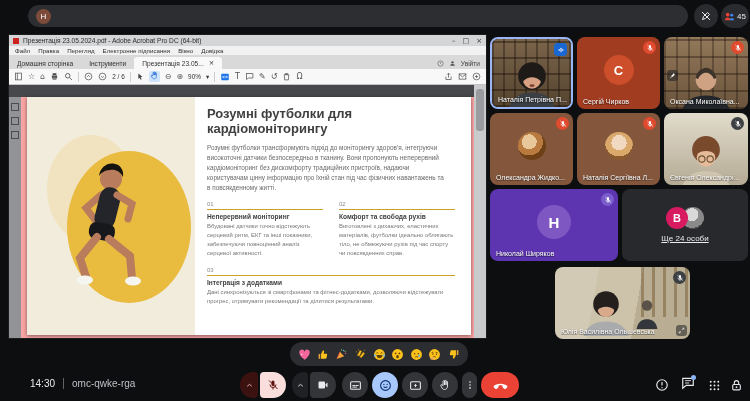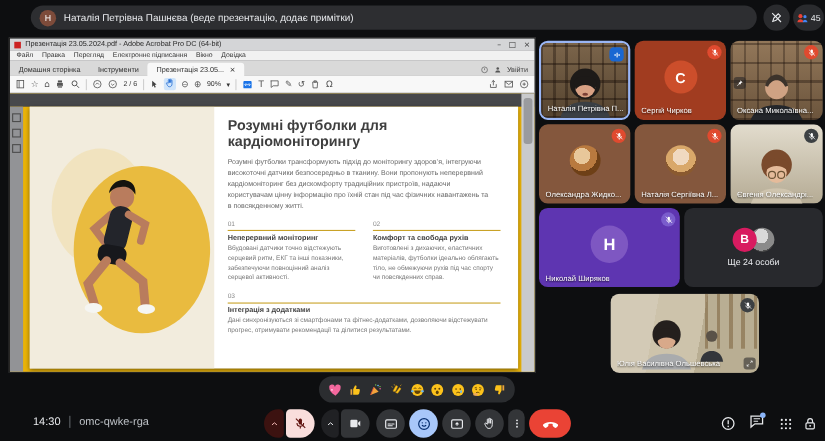--- a/index.html
+++ b/index.html
@@ -28,21 +28,21 @@
              padding:0 6px;font-size:6.2px;color:#333;}
   .acro-tabs{height:14px;background:#d9d9d9;display:flex;align-items:flex-end;font-size:6.6px;color:#333;}
   .acro-tabs .tab{padding:2px 8px;}
   .acro-tabs .tab.doc{background:#f8f8f8;border-radius:3px 3px 0 0;display:flex;gap:5px;align-items:center;}
   .acro-tabs .right{margin-left:auto;display:flex;align-items:center;gap:5px;padding:0 6px 2px 0;color:#444;}
   .acro-tools{height:15px;background:#f8f8f8;border-bottom:1px solid #c3c3c4;display:flex;
               align-items:center;gap:5px;padding:0 5px;font-size:8px;color:#555;}
   .acro-tools .sep{width:1px;height:10px;background:#cfcfcf;}
   .acro-tools .num{font-size:6.4px;color:#333;}
   .acro-tools .hand{background:#cfe4fa;border-radius:2px;padding:0 1px;}
-  .acro-doc{position:relative;height:256px;background:#eab308;}
+  .acro-doc{position:relative;height:256px;background:#fca5a5;}
   .acro-band{position:absolute;left:0;top:0;right:0;height:12px;background:#47484b;}
   .acro-rail{position:absolute;left:0;top:12px;bottom:0;width:12px;background:#929396;
              display:flex;flex-direction:column;align-items:center;gap:6px;padding-top:6px;}
   .railic{width:6px;height:6px;border:1px solid #4c4c4c;}
   .acro-scroll{position:absolute;right:0;top:0;bottom:0;width:12px;background:#c9cacc;}
   .acro-scroll .thumb{position:absolute;left:2px;top:4px;width:8px;height:42px;background:#9a9b9e;border-radius:3px;}
 
   
   .page{position:absolute;left:18px;top:12px;width:444px;height:238px;background:#ffffff;
         box-shadow:0 1px 4px rgba(0,0,0,.5);display:flex;}
@@ -92,21 +92,20 @@
   .ricon{position:absolute;top:375px;width:20px;height:20px;display:flex;align-items:center;justify-content:center;}
   .bluedot{position:absolute;top:-1px;right:-1px;width:5px;height:5px;border-radius:50%;background:#8ab4f8;}
 </style>
 </head>
 <body>
 
 <div id="stage">
 
   <div class="abs topbar">
     <div class="av">Н</div>
-    <div class="txt">Наталія Петрівна Пашнєва (веде презентацію, додає примітки)</div>
   </div>
   <div class="abs roundbtn" style="left:694px;top:4px;width:24px;">
     <svg width="12" height="12" viewBox="0 0 24 24">
       <path d="M5 19l2-6 8-8 4 4-8 8-6 2z" fill="none" stroke="#e8eaed" stroke-width="2"></path>
       <path d="M4 4l16 16" stroke="#e8eaed" stroke-width="2"></path>
     </svg>
   </div>
   <div class="abs roundbtn" style="left:721px;top:4px;width:28px;">
     <svg width="11" height="11" viewBox="0 0 24 24">
       <circle cx="8" cy="8" r="4" fill="#ea4335"></circle>
@@ -391,21 +390,21 @@
     </div>
     <div class="tname">Николай Ширяков</div>
   </div>
 
   <div class="tile" style="left:622px;top:189px;width:126px;height:72px;background:#28292d;">
     <div style="position:absolute;inset:0;display:flex;flex-direction:column;align-items:center;justify-content:center;gap:5px;">
       <div style="display:flex;">
         <div style="width:22px;height:22px;border-radius:50%;background:#d81b60;color:#fff;font-size:11px;font-weight:bold;display:flex;align-items:center;justify-content:center;z-index:2;">В</div>
         <div style="width:22px;height:22px;border-radius:50%;margin-left:-6px;background:radial-gradient(circle at 45% 35%, #d9d9d9 0 35%, #8a8a8a 35% 70%, #4c4c4c 70%);"></div>
       </div>
-      <div style="font-size:8px;color:#e8eaed;">Ще 24 особи</div>
+      <div style="font-size:8px;color:#e8eaed;text-decoration:underline;">Ще 24 особи</div>
     </div>
   </div>
 
   <div class="tile" style="left:555px;top:267px;width:135px;height:72px;">
     <div class="room"></div>
     <div class="slats"></div>
     <svg class="bust" style="left:38%;" width="64" height="58" viewBox="0 0 80 60">
       <circle cx="40" cy="20" r="16" fill="#241f1d"></circle>
       <circle cx="40" cy="26" r="10.5" fill="#d8a98a"></circle>
       <path d="M27 20c2-9 24-9 26 0l-2 8c-5-6-17-6-22 0z" fill="#241f1d"></path>

